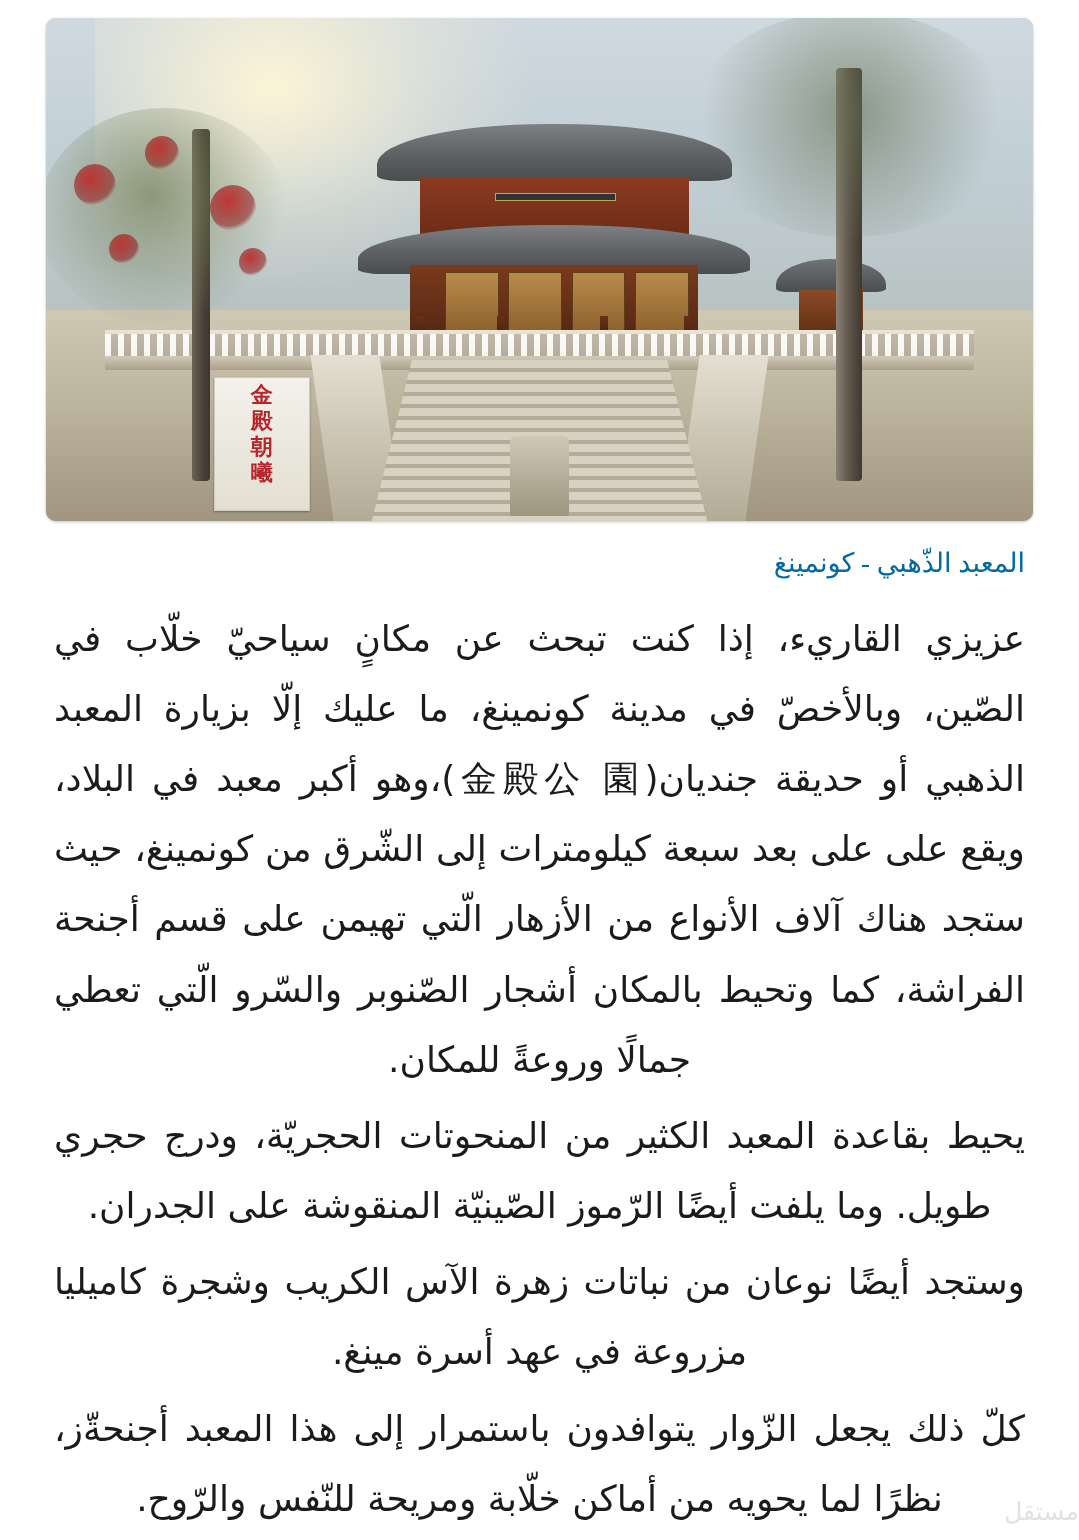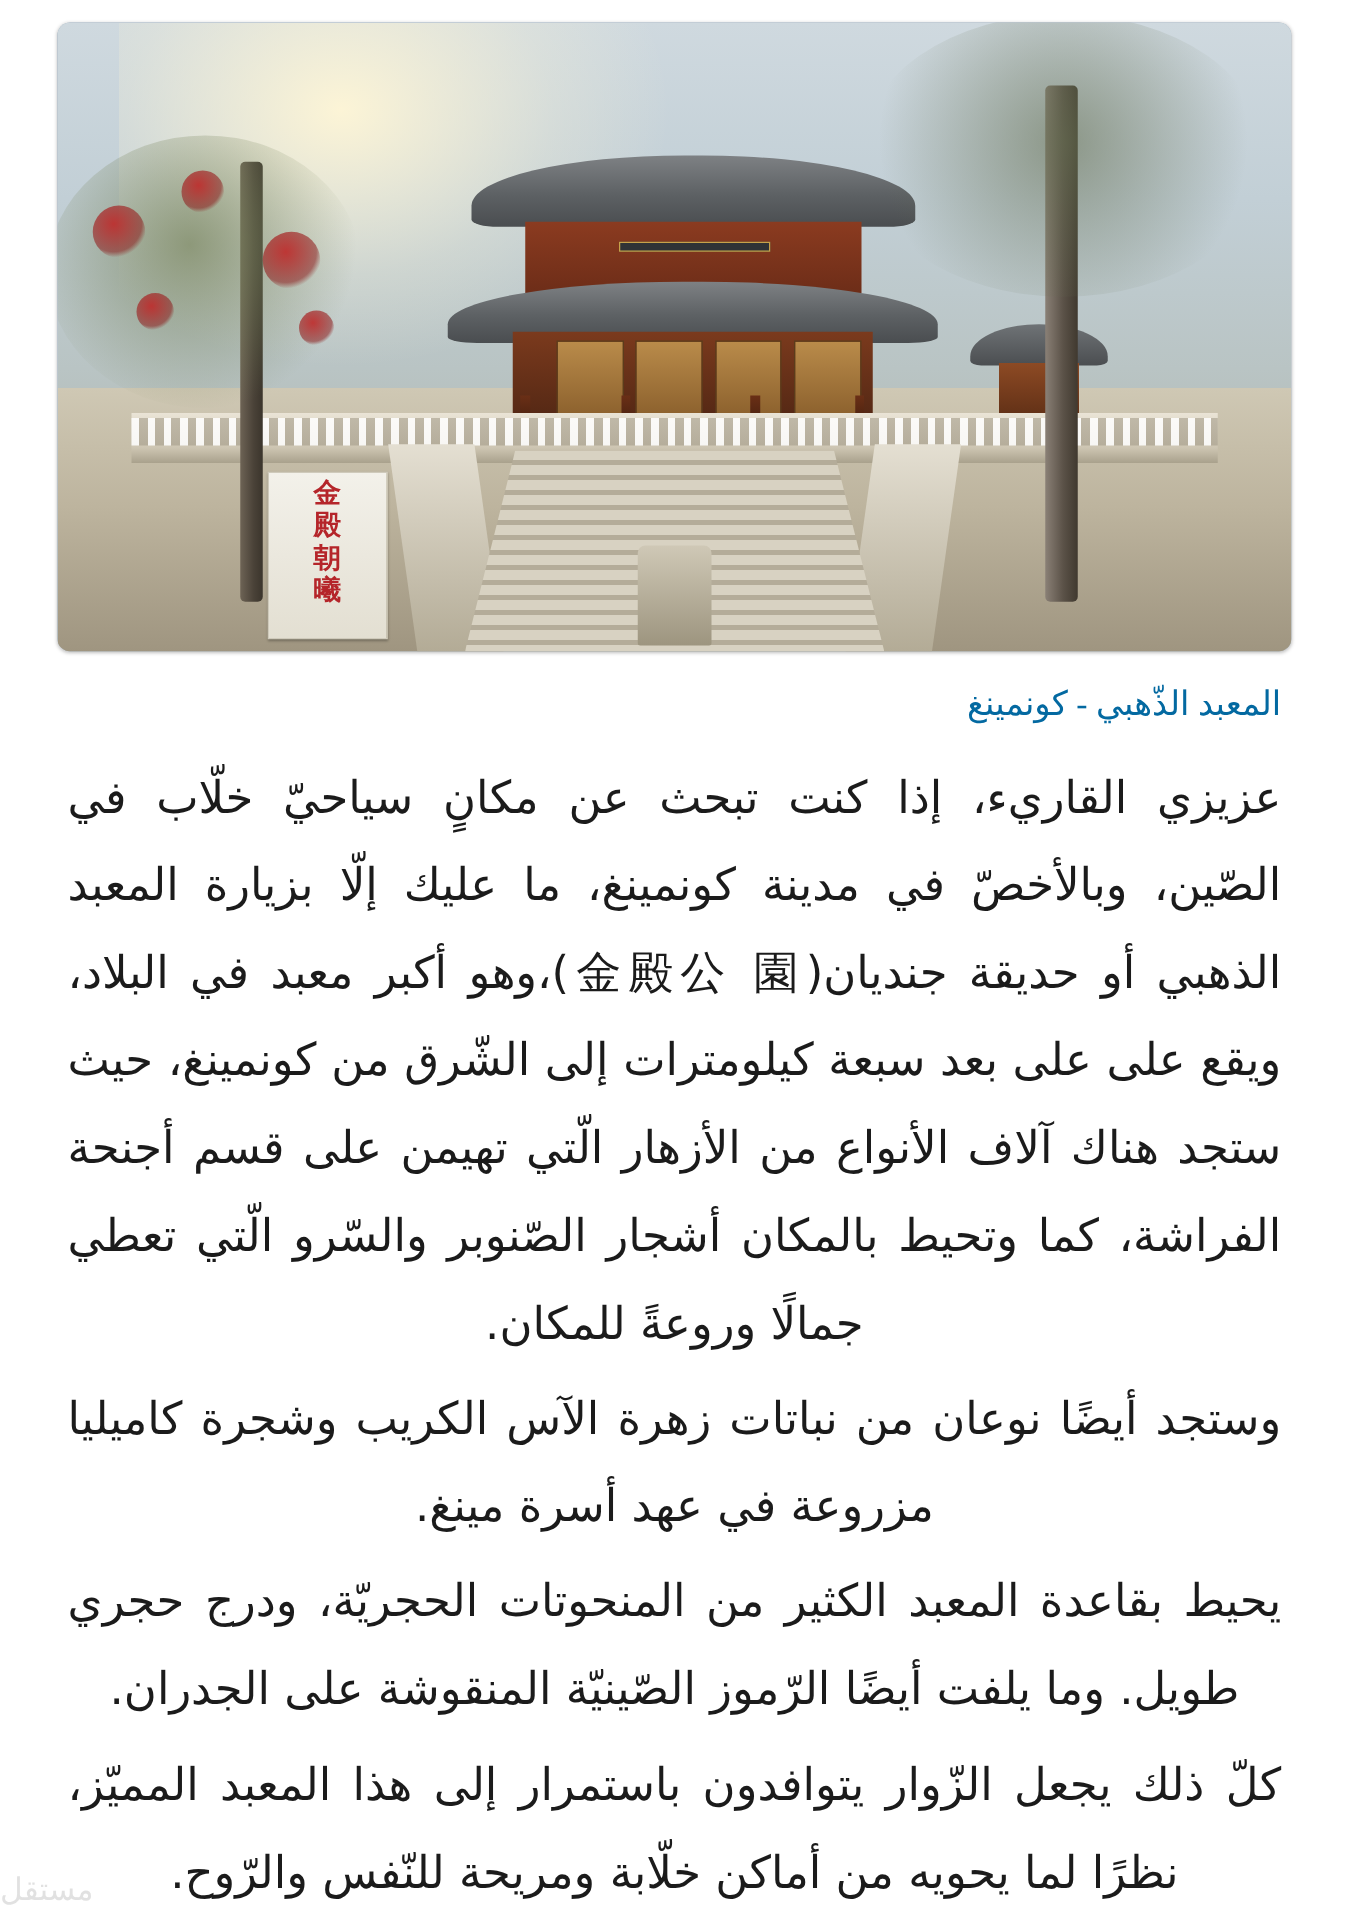--- a/index.html
+++ b/index.html
@@ -260,23 +260,23 @@
     color: #1b1b1b;
     margin: 0 0 6px 0;
     text-align: justify;
     text-align-last: center;
   }
 
   
   .watermark {
     position: absolute;
     left: 0;
-    right: 14px;
+    right: 0;
     bottom: 14px;
-    text-align: left;
+    text-align: right;
     opacity: 0.22;
     pointer-events: none;
   }
   .watermark .wm-ar {
     font-size: 25px;
     color: #7a7a7a;
     letter-spacing: 1px;
   }
   .watermark .wm-en {
     font-size: 21px;
@@ -344,22 +344,22 @@
         <span>殿</span>
         <span>朝</span>
         <span>曦</span>
       </div>
     </div>
   </div>
 
   <div class="article">
     <p class="caption">المعبد الذّهبي - كونمينغ</p>
     <p class="para">عزيزي القاريء، إذا كنت تبحث عن مكانٍ سياحيّ خلّاب في الصّين، وبالأخصّ في مدينة كونمينغ، ما عليك إلّا بزيارة المعبد الذهبي أو حديقة جنديان(金殿公 園)،وهو أكبر معبد في البلاد، ويقع على على بعد سبعة كيلومترات إلى الشّرق من كونمينغ، حيث ستجد هناك آلاف الأنواع من الأزهار الّتي تهيمن على قسم أجنحة الفراشة، كما وتحيط  بالمكان أشجار الصّنوبر والسّرو الّتي تعطي جمالًا وروعةً للمكان.</p>
+    <p class="para">يحيط بقاعدة المعبد الكثير من المنحوتات الحجريّة، ودرج حجري طويل. وما يلفت أيضًا الرّموز الصّينيّة المنقوشة على الجدران.</p>
     <p class="para">وستجد أيضًا نوعان من نباتات زهرة الآس الكريب وشجرة كاميليا مزروعة في عهد أسرة مينغ.</p>
-    <p class="para">يحيط بقاعدة المعبد الكثير من المنحوتات الحجريّة، ودرج حجري طويل. وما يلفت أيضًا الرّموز الصّينيّة المنقوشة على الجدران.</p>
-    <p class="para">كلّ ذلك يجعل الزّوار يتوافدون باستمرار إلى هذا المعبد المميّز، نظرًا لما يحويه من أماكن خلّابة ومريحة للنّفس والرّوح.</p>
+    <p class="para">كلّ ذلك يجعل الزّوار يتوافدون باستمرار إلى هذا المعبد أجنحةّز، نظرًا لما يحويه من أماكن خلّابة ومريحة للنّفس والرّوح.</p>
   </div>
 
 </div>
 
 <div class="watermark">
   <div class="wm-ar">مستقل</div>
 </div>
 
 </body></html>

